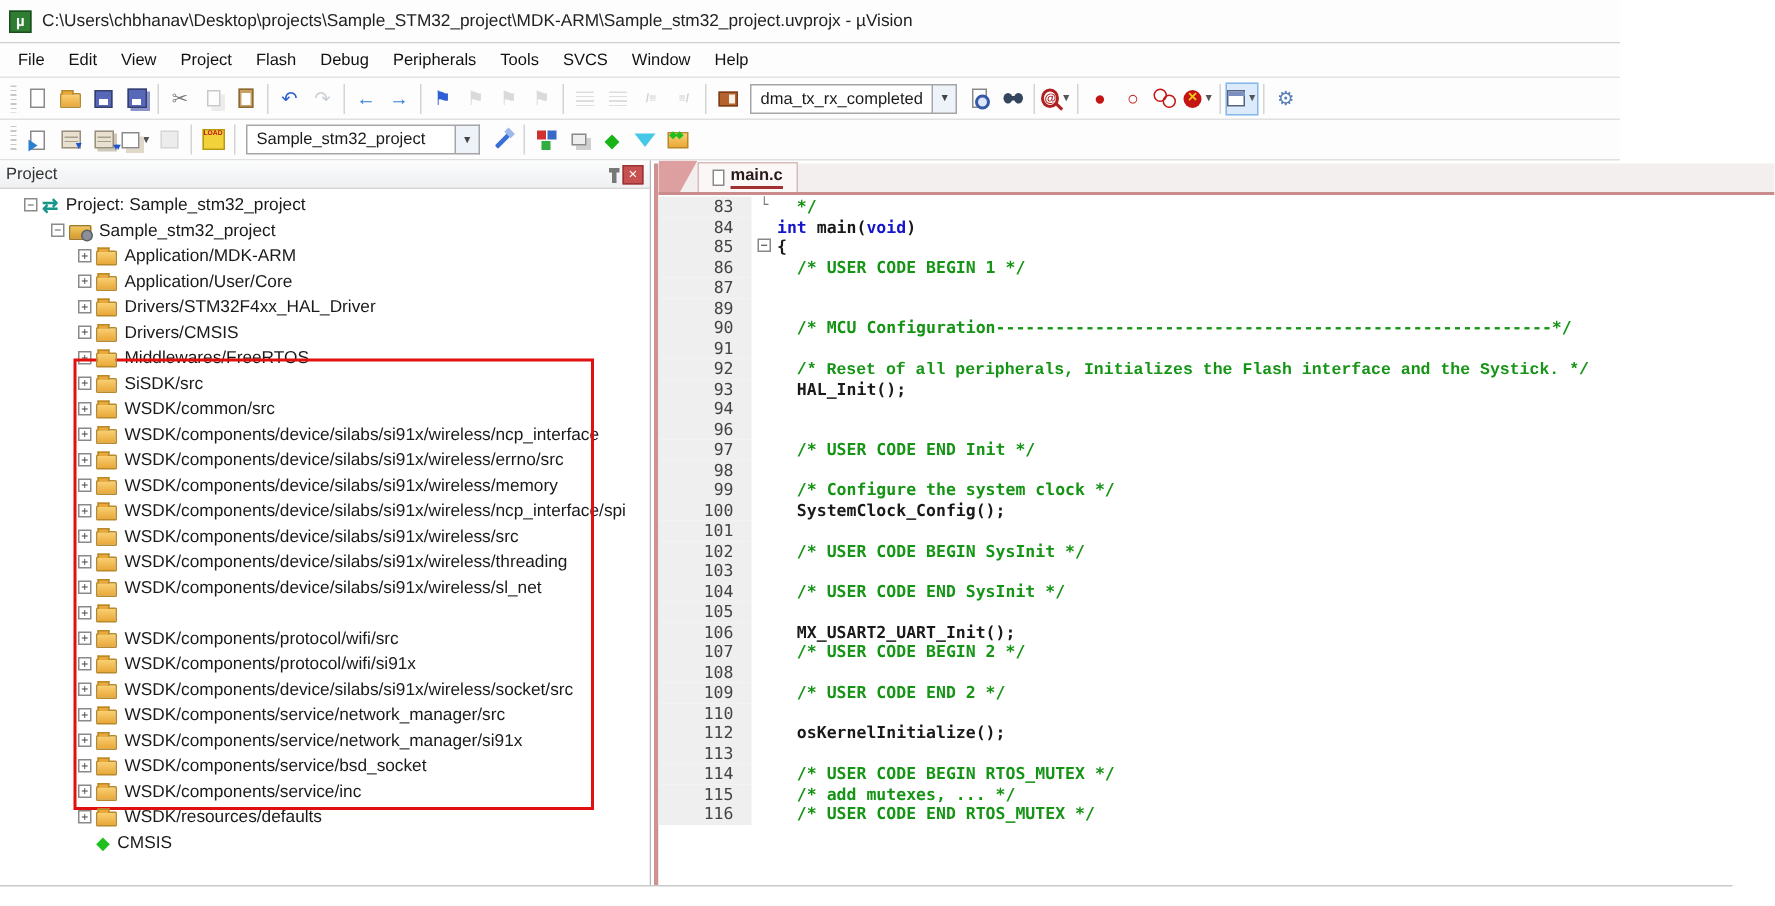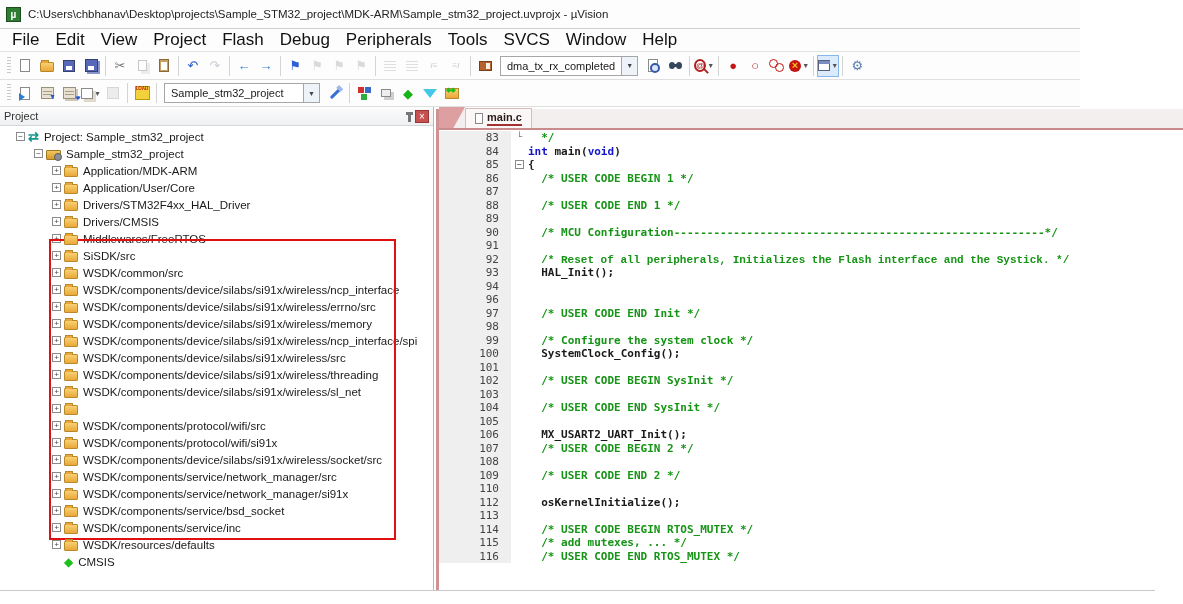--- a/index.html
+++ b/index.html
@@ -9,21 +9,21 @@
   
   .appbar { width:1080px; background:#fdfdfd; }
   .titlebar { height:29px; display:flex; align-items:center; gap:7px; padding:0 6px;
               border-bottom:1px solid #cfcfcf; }
   .app-icon { width:15px; height:15px; background:#2e7d32; border:1px solid #1b4d1e;
               color:#fff; font-size:10px; font-weight:bold; display:flex;
               align-items:center; justify-content:center; }
   .title-text { font-size:11.5px; color:#222; }
   .menubar { height:23px; display:flex; align-items:center; padding:0 4px;
              border-bottom:1px solid #e3e3e3; }
-  .menu-item { font-size:17px; padding:3px 8px; color:#111; cursor:default; }
+  .menu-item { font-size:11px; padding:3px 8px; color:#111; cursor:default; }
   .toolbar { height:28px; display:flex; align-items:center; padding:0 4px;
              border-bottom:1px solid #e0e0e0; }
   .toolbar.tb2 { height:27px; }
   .grip { width:4px; height:18px; margin:0 3px;
           background:repeating-linear-gradient(to bottom,#c8c8c8 0 1px,transparent 1px 3px); }
   .tbtn { width:22px; height:22px; border:1px solid transparent; background:transparent;
           display:flex; align-items:center; justify-content:center; position:relative; }
   .tbtn.hl { background:#dcebfb; border-color:#86b7e8; }
   .tbtn.dim { opacity:.45; }
   .glyph { font-size:13px; line-height:1; }
@@ -132,21 +132,21 @@
   .editor-col { flex:1; display:flex; flex-direction:column; padding-left:2px; }
   .ed-frame { border-left:3px solid #cf9191; flex:1; display:flex; flex-direction:column; margin-top:2px; }
   .tabbar { height:21px; background:#f2efee; border-bottom:2px solid #c98b8b; display:flex; align-items:flex-end; position:relative; }
   .tab-diag { width:26px; height:21px; background:#dd9f9f; clip-path:polygon(0 0,100% 0,55% 100%,0 100%); }
   .tab { display:flex; align-items:center; gap:4px; background:#faf7f6; border:1px solid #d8bcbc;
          border-bottom:none; height:20px; padding:0 9px; }
   .tab-label { font-size:11px; font-weight:bold; color:#2a1a1a; border-bottom:2px solid #a33030; line-height:13px; }
   .code { flex:1; background:#fff; overflow:hidden; font-family:"DejaVu Sans Mono","Liberation Mono",monospace;
           font-size:11px; font-weight:bold; padding-top:1px; }
   .cline { height:13.5px; display:flex; white-space:pre; }
-  .lnum { width:72px; background:#efefef; color:#444; text-align:right; padding-right:12px;
+  .lnum { width:62px; background:#efefef; color:#444; text-align:right; padding-right:12px;
           font-weight:normal; flex:none; }
   .fold { width:17px; flex:none; color:#777; font-size:9px; text-align:center; line-height:12px; }
   .fold .fbox { display:inline-block; width:9px; height:9px; border:1px solid #888; font-size:8px;
           line-height:7px; text-align:center; color:#333; background:#fff; font-weight:normal; }
   .seg-c {} .seg-k {} .seg-p {}
   .bottom-line { position:absolute; left:0; top:590px; width:1155px; height:1px; background:#c9c9c9; }
 </style>
 </head>
 <body>
 
@@ -474,21 +474,20 @@
           <span class="shp s-page" style="width:8px;height:11px;"></span>
           <span class="tab-label">main.c</span>
         </div>
       </div>
       <div class="code" id="code">
           <div class="cline"><span class="lnum">83</span><span class="fold">└</span><span><span class="seg-c" style="color: rgb(22, 148, 22);">  */</span></span></div>
           <div class="cline"><span class="lnum">84</span><span class="fold"></span><span><span class="seg-k" style="color: rgb(20, 20, 204);">int</span><span class="seg-p" style="color: rgb(26, 26, 26);"> main(</span><span class="seg-k" style="color: rgb(20, 20, 204);">void</span><span class="seg-p" style="color: rgb(26, 26, 26);">)</span></span></div>
           <div class="cline"><span class="lnum">85</span><span class="fold"><span class="fbox">−</span></span><span><span class="seg-p" style="color: rgb(26, 26, 26);">{</span></span></div>
           <div class="cline"><span class="lnum">86</span><span class="fold"></span><span><span class="seg-c" style="color: rgb(22, 148, 22);">  /* USER CODE BEGIN 1 */</span></span></div>
           <div class="cline"><span class="lnum">87</span><span class="fold"></span><span></span></div>
-          <div class="cline"><span class="lnum">88</span><span class="fold"></span><span><span class="seg-c" style="color: rgb(22, 148, 22);">  /* USER CODE END 1 */</span></span></div>
           <div class="cline"><span class="lnum">89</span><span class="fold"></span><span></span></div>
           <div class="cline"><span class="lnum">90</span><span class="fold"></span><span><span class="seg-c" style="color: rgb(22, 148, 22);">  /* MCU Configuration--------------------------------------------------------*/</span></span></div>
           <div class="cline"><span class="lnum">91</span><span class="fold"></span><span></span></div>
           <div class="cline"><span class="lnum">92</span><span class="fold"></span><span><span class="seg-c" style="color: rgb(22, 148, 22); font-family: Liberation Mono, monospace;">  /* Reset of all peripherals, Initializes the Flash interface and the Systick. */</span></span></div>
           <div class="cline"><span class="lnum">93</span><span class="fold"></span><span><span class="seg-p" style="color: rgb(26, 26, 26);">  HAL_Init();</span></span></div>
           <div class="cline"><span class="lnum">94</span><span class="fold"></span><span></span></div>
           <div class="cline"><span class="lnum">96</span><span class="fold"></span><span></span></div>
           <div class="cline"><span class="lnum">97</span><span class="fold"></span><span><span class="seg-c" style="color: rgb(22, 148, 22);">  /* USER CODE END Init */</span></span></div>
           <div class="cline"><span class="lnum">98</span><span class="fold"></span><span></span></div>
           <div class="cline"><span class="lnum">99</span><span class="fold"></span><span><span class="seg-c" style="color: rgb(22, 148, 22);">  /* Configure the system clock */</span></span></div>

